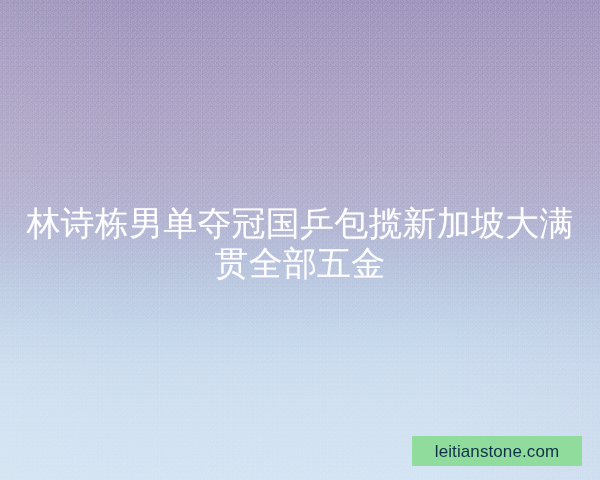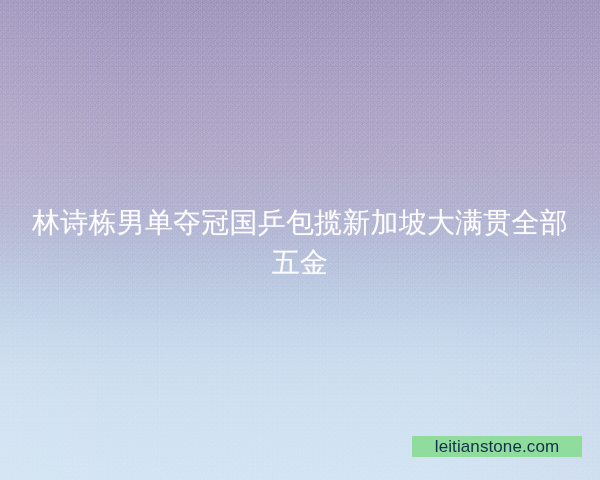--- a/index.html
+++ b/index.html
@@ -62,34 +62,34 @@
     mix-blend-mode: overlay;
   }
 
   #headline {
     position: absolute;
     left: 26px;
     right: 26px;
     top: 203px;
     text-align: center;
     color: #fdfdff;
-    font-size: 28px;
+    font-size: 34px;
     line-height: 40px;
     letter-spacing: 0.2px;
     font-weight: 400;
     white-space: normal;
     text-shadow: 0 0 1px rgba(255,255,255,0.35);
   }
 
   #watermark {
     position: absolute;
     left: 412px;
     top: 436px;
     width: 170px;
-    height: 21px;
+    height: 30px;
     background: #8fdc9d;
     display: flex;
     align-items: center;
     justify-content: center;
   }
 
   #watermark .wm-text {
     color: #12304a;
     font-size: 17px;
     line-height: 17px;

